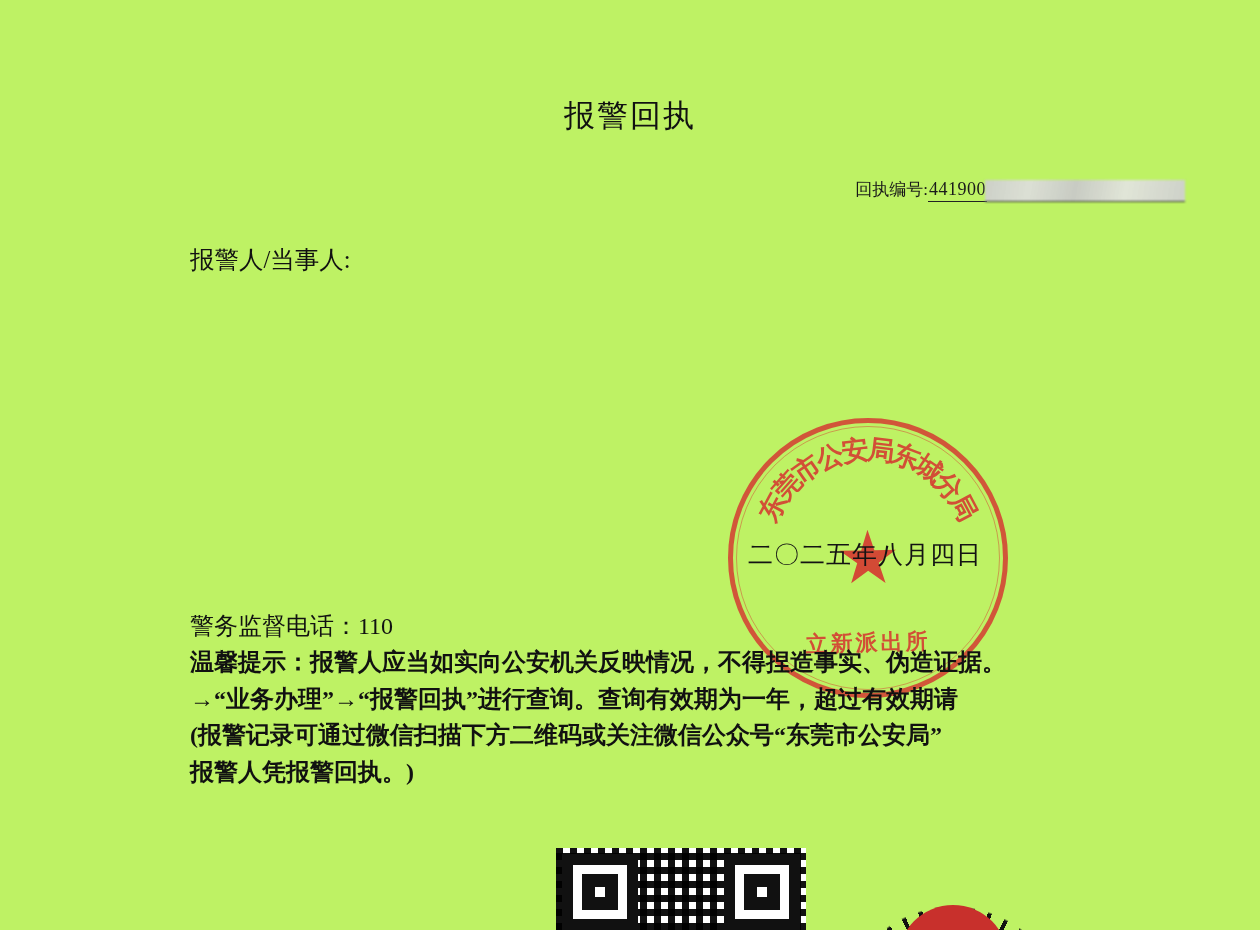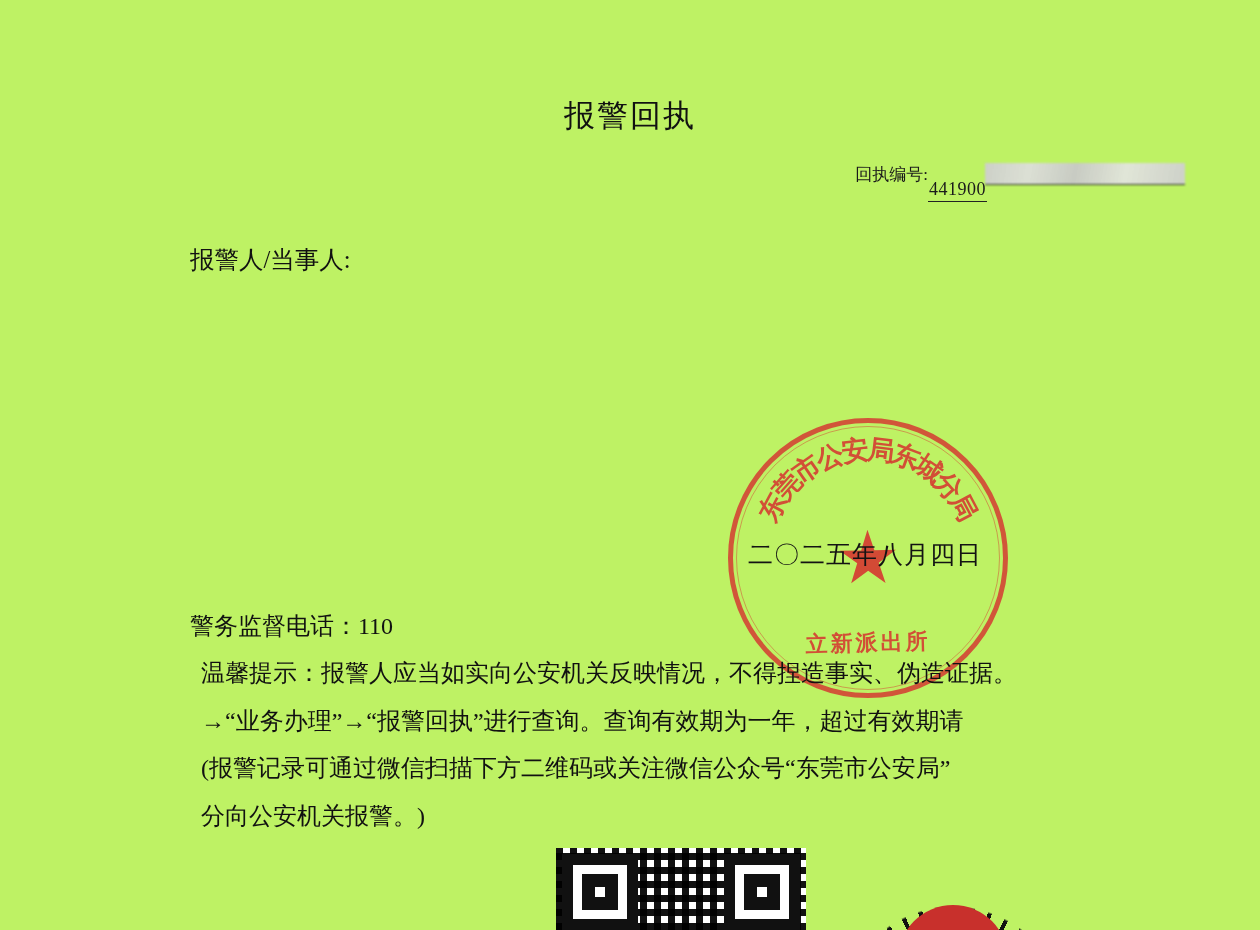--- a/index.html
+++ b/index.html
@@ -35,20 +35,21 @@
     font-family: "Liberation Serif", "DejaVu Serif", serif;
     color: #111;
   }
 
   
   .receipt-no-row {
     position: absolute;
     top: 163px;
     right: 75px;
     display: flex;
+    align-items: flex-end;
     font-size: 17px;
     color: #1a1a1a;
   }
   .receipt-no-label {
     font-size: 17px;
     padding-bottom: 1px;
   }
   .receipt-no-value {
     font-size: 18px;
     border-bottom: 1px solid #222;
@@ -172,22 +173,23 @@
     width: 890px;
     font-size: 24px;
     line-height: 1.52;
     color: #111;
   }
   .footer-block .line {
     margin: 0;
     white-space: nowrap;
   }
   .footer-block .notice {
-    margin: 11px;
+    margin: 0;
     white-space: normal;
+    font-weight: bold;
   }
 
   
   .qr-wrap {
     position: absolute;
     top: 848px;
     left: 556px;
     width: 250px;
     height: 90px;
     overflow: hidden;
@@ -281,21 +283,21 @@
     <div class="seal-bottom-text">立新派出所</div>
   </div>
 
   <div class="seal-date">二〇二五年八月四日</div>
 
   <div class="footer-block">
     <p class="line">警务监督电话：110</p>
     <p class="notice">温馨提示：报警人应当如实向公安机关反映情况，不得捏造事实、伪造证据。</p>
     <p class="notice">→“业务办理”→“报警回执”进行查询。查询有效期为一年，超过有效期请</p>
     <p class="notice">(报警记录可通过微信扫描下方二维码或关注微信公众号“东莞市公安局”</p>
-    <p class="notice">分向公安机关报警。)</p>
+    <p class="notice">报警人凭报警回执。)</p>
   </div>
 
   <div class="qr-wrap">
     <div class="qr-code">
       <div class="qr-finder tl"></div>
       <div class="qr-finder tr"></div>
 
     </div>
   </div>
 

